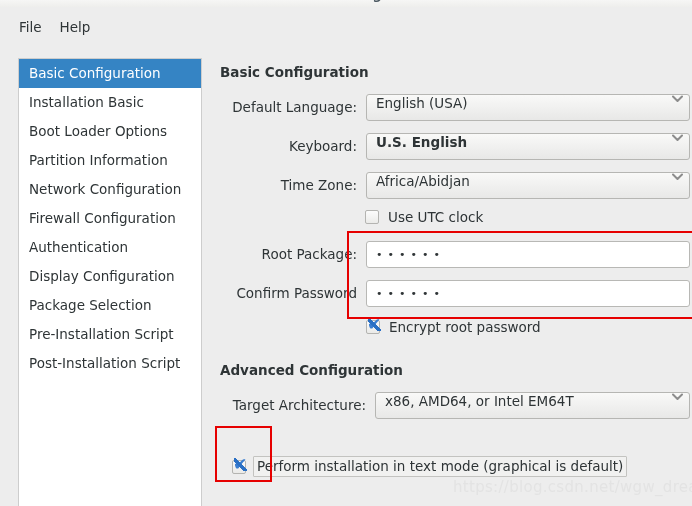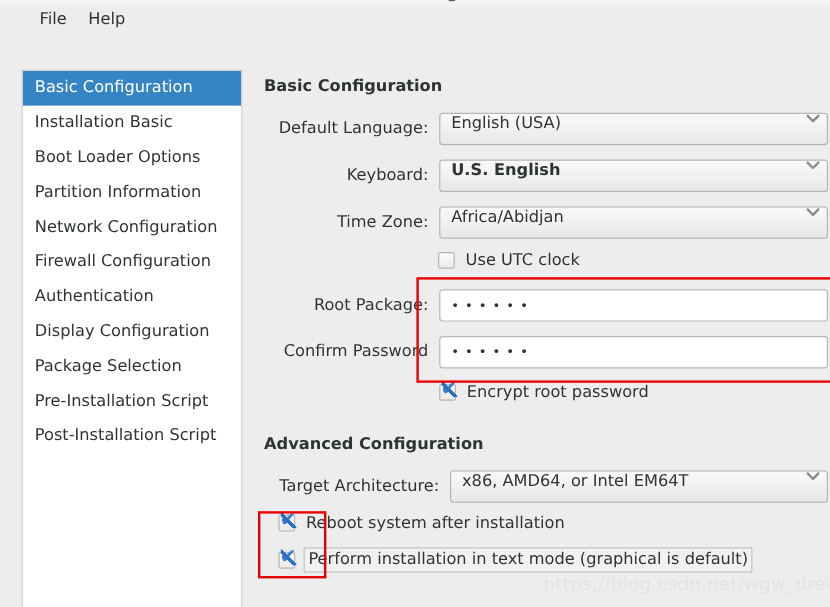--- a/index.html
+++ b/index.html
@@ -36,22 +36,22 @@
     white-space: nowrap;
   }
 
   
   #menubar {
     position: absolute;
     left: 0; top: 7px;
     width: 692px; height: 30px;
     background: #ededed;
     display: flex;
-    align-items: flex-start;
-    padding-left: 24px;
+    align-items: flex-end;
+    padding-left: 10px;
     box-sizing: border-box;
   }
   .menu-item {
     padding: 3px 9px;
     font-size: 13.5px;
     color: #2e3436;
     cursor: default;
     line-height: 1;
   }
 
@@ -314,26 +314,20 @@
     <div class="field-label" style="left:0px; top:360px; width:148px;">Target Architecture:</div>
     <div class="combo" style="left:157px; top:355px; width:315px;">
       <span class="combo-text">x86, AMD64, or Intel EM64T</span>
       <span class="chev">
         <svg width="11" height="8" viewBox="0 0 11 8">
             <path d="M1 1.5 L5.5 6 L10 1.5" fill="none" stroke="#8c8c8c" stroke-width="2" stroke-linecap="round" stroke-linejoin="round"></path>
           </svg>
       </span>
     </div>
 
-    <div class="checkrow" style="left:14px; top:391px;">
-      <span class="cbox checked">
-        <span class="check-glyph">✔</span>
-      </span>
-      <span class="check-label">Reboot system after installation</span>
-    </div>
 
     <div class="checkrow" style="left:14px; top:419px;">
       <span class="cbox checked">
         <span class="check-glyph">✔</span>
       </span>
       <span class="check-label focused">Perform installation in text mode (graphical is default)</span>
     </div>
 
   </div>
 

